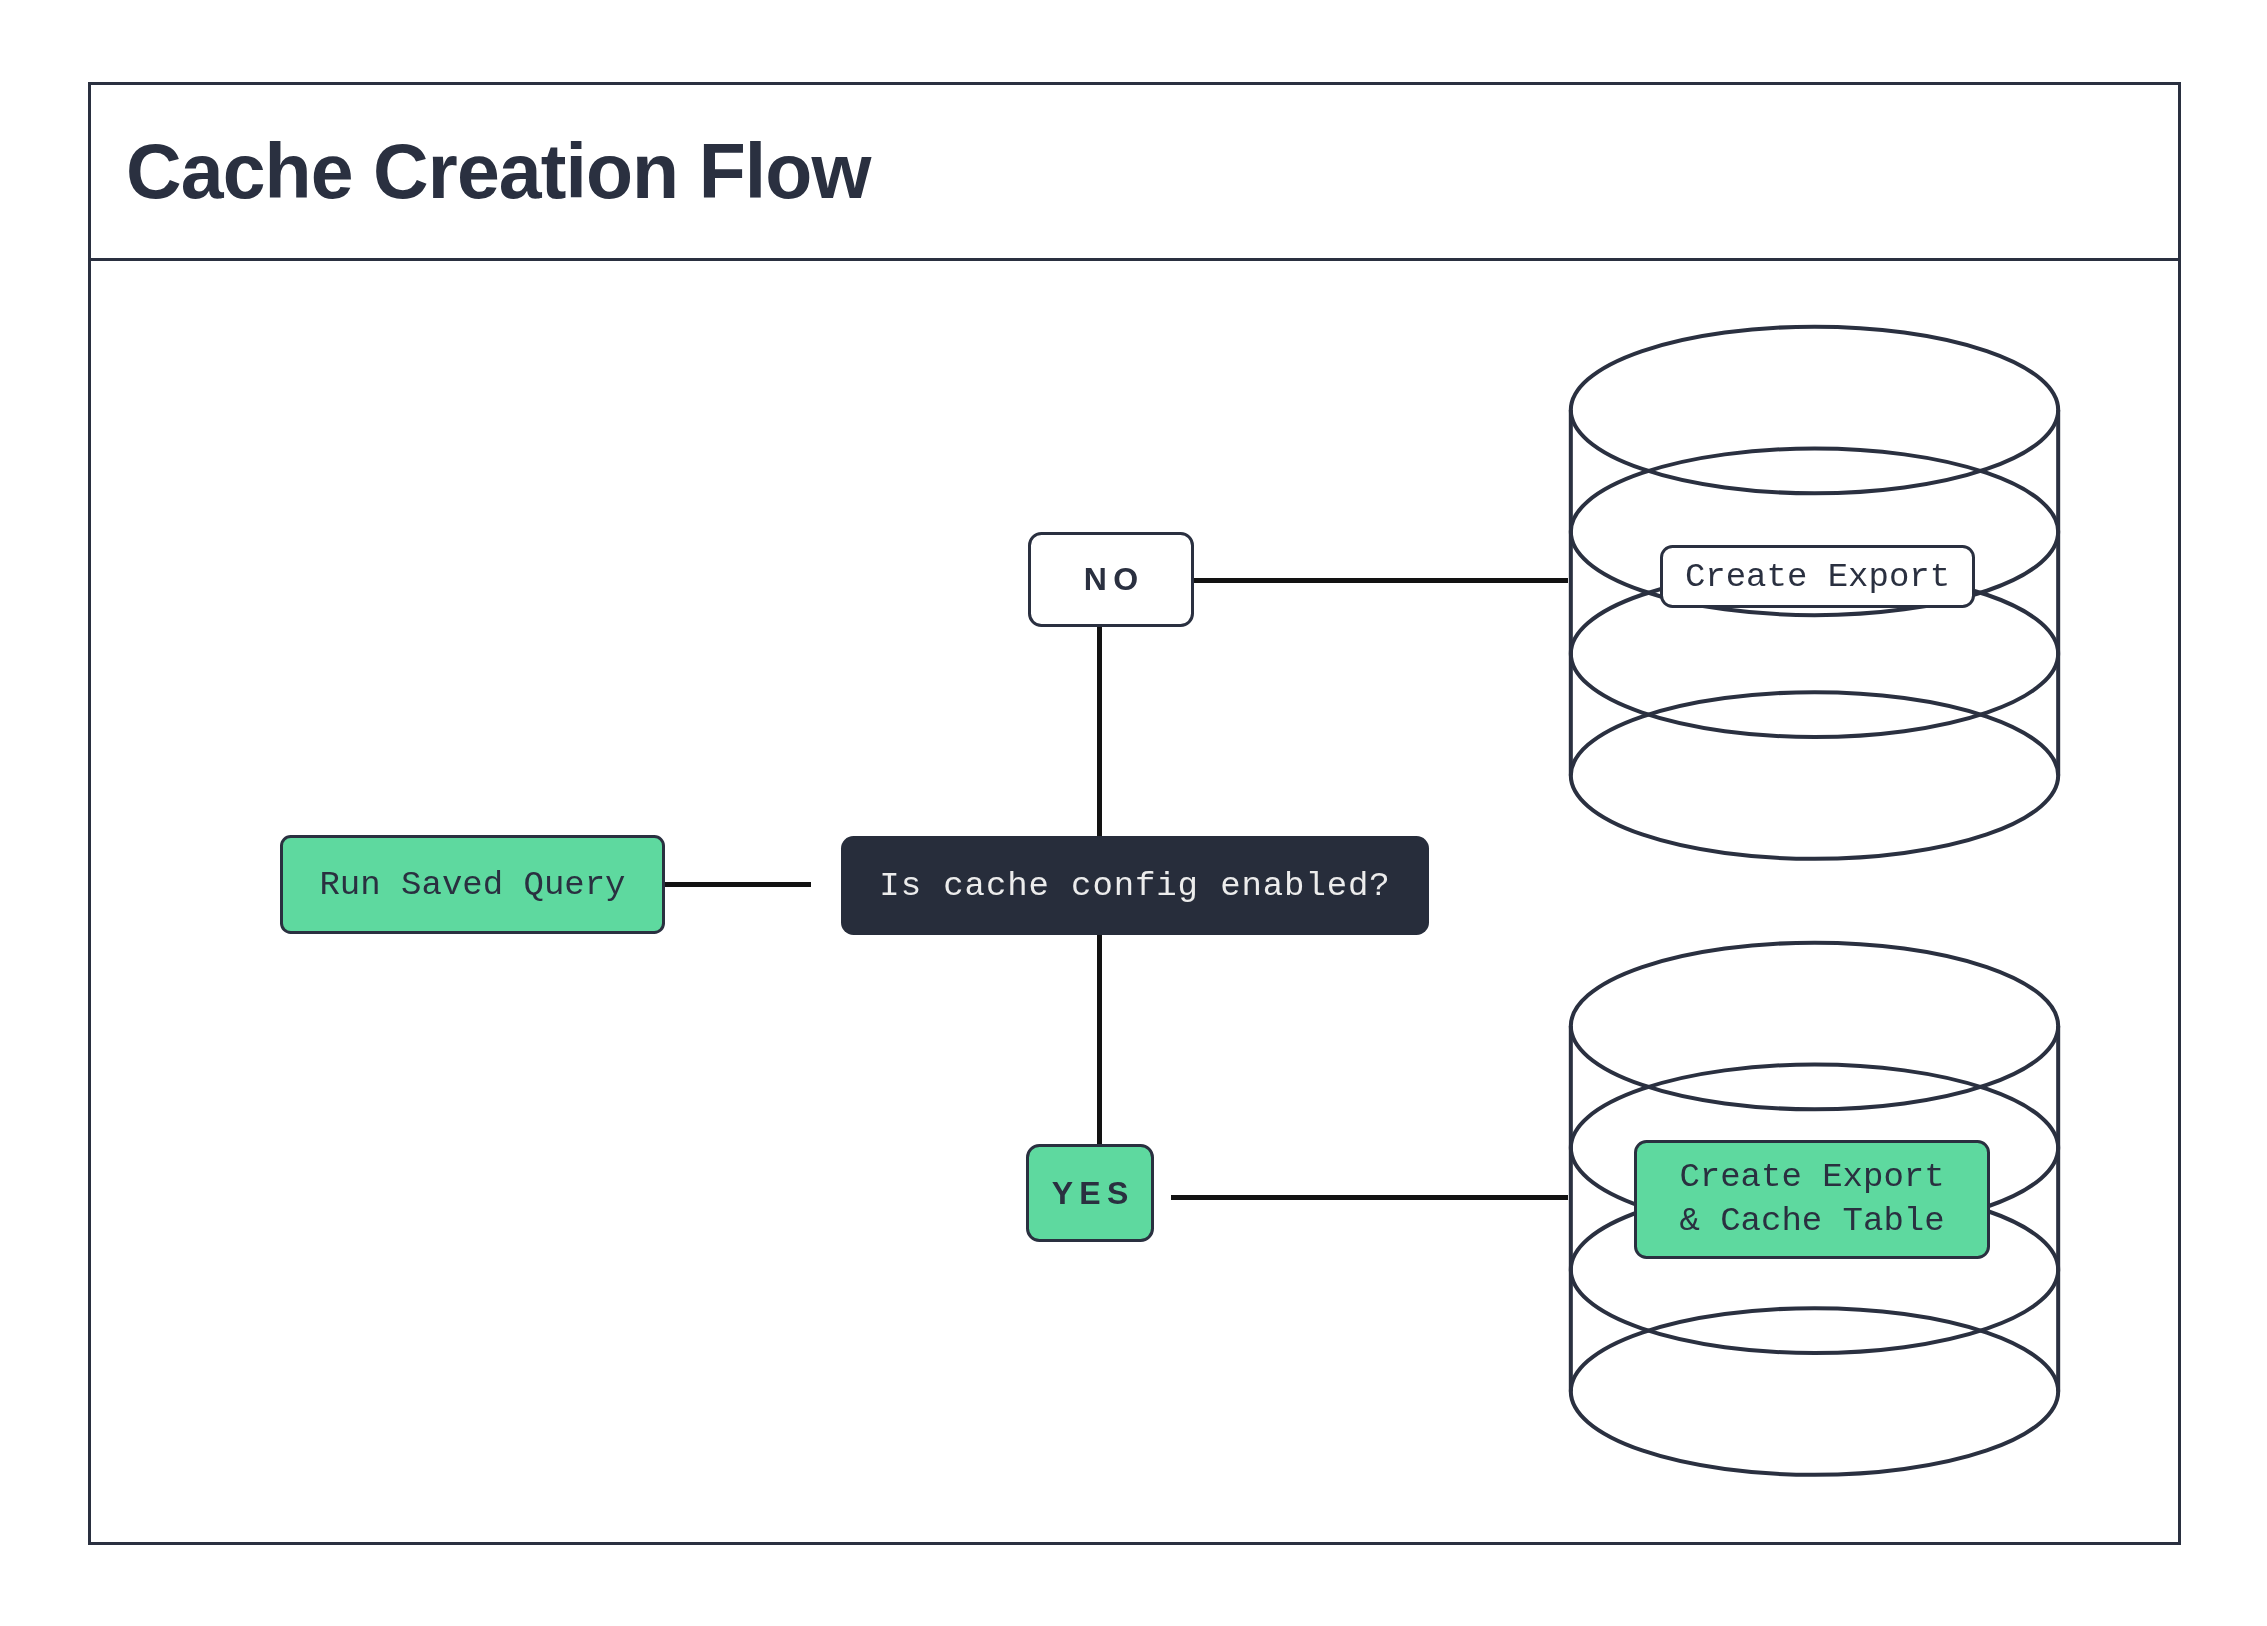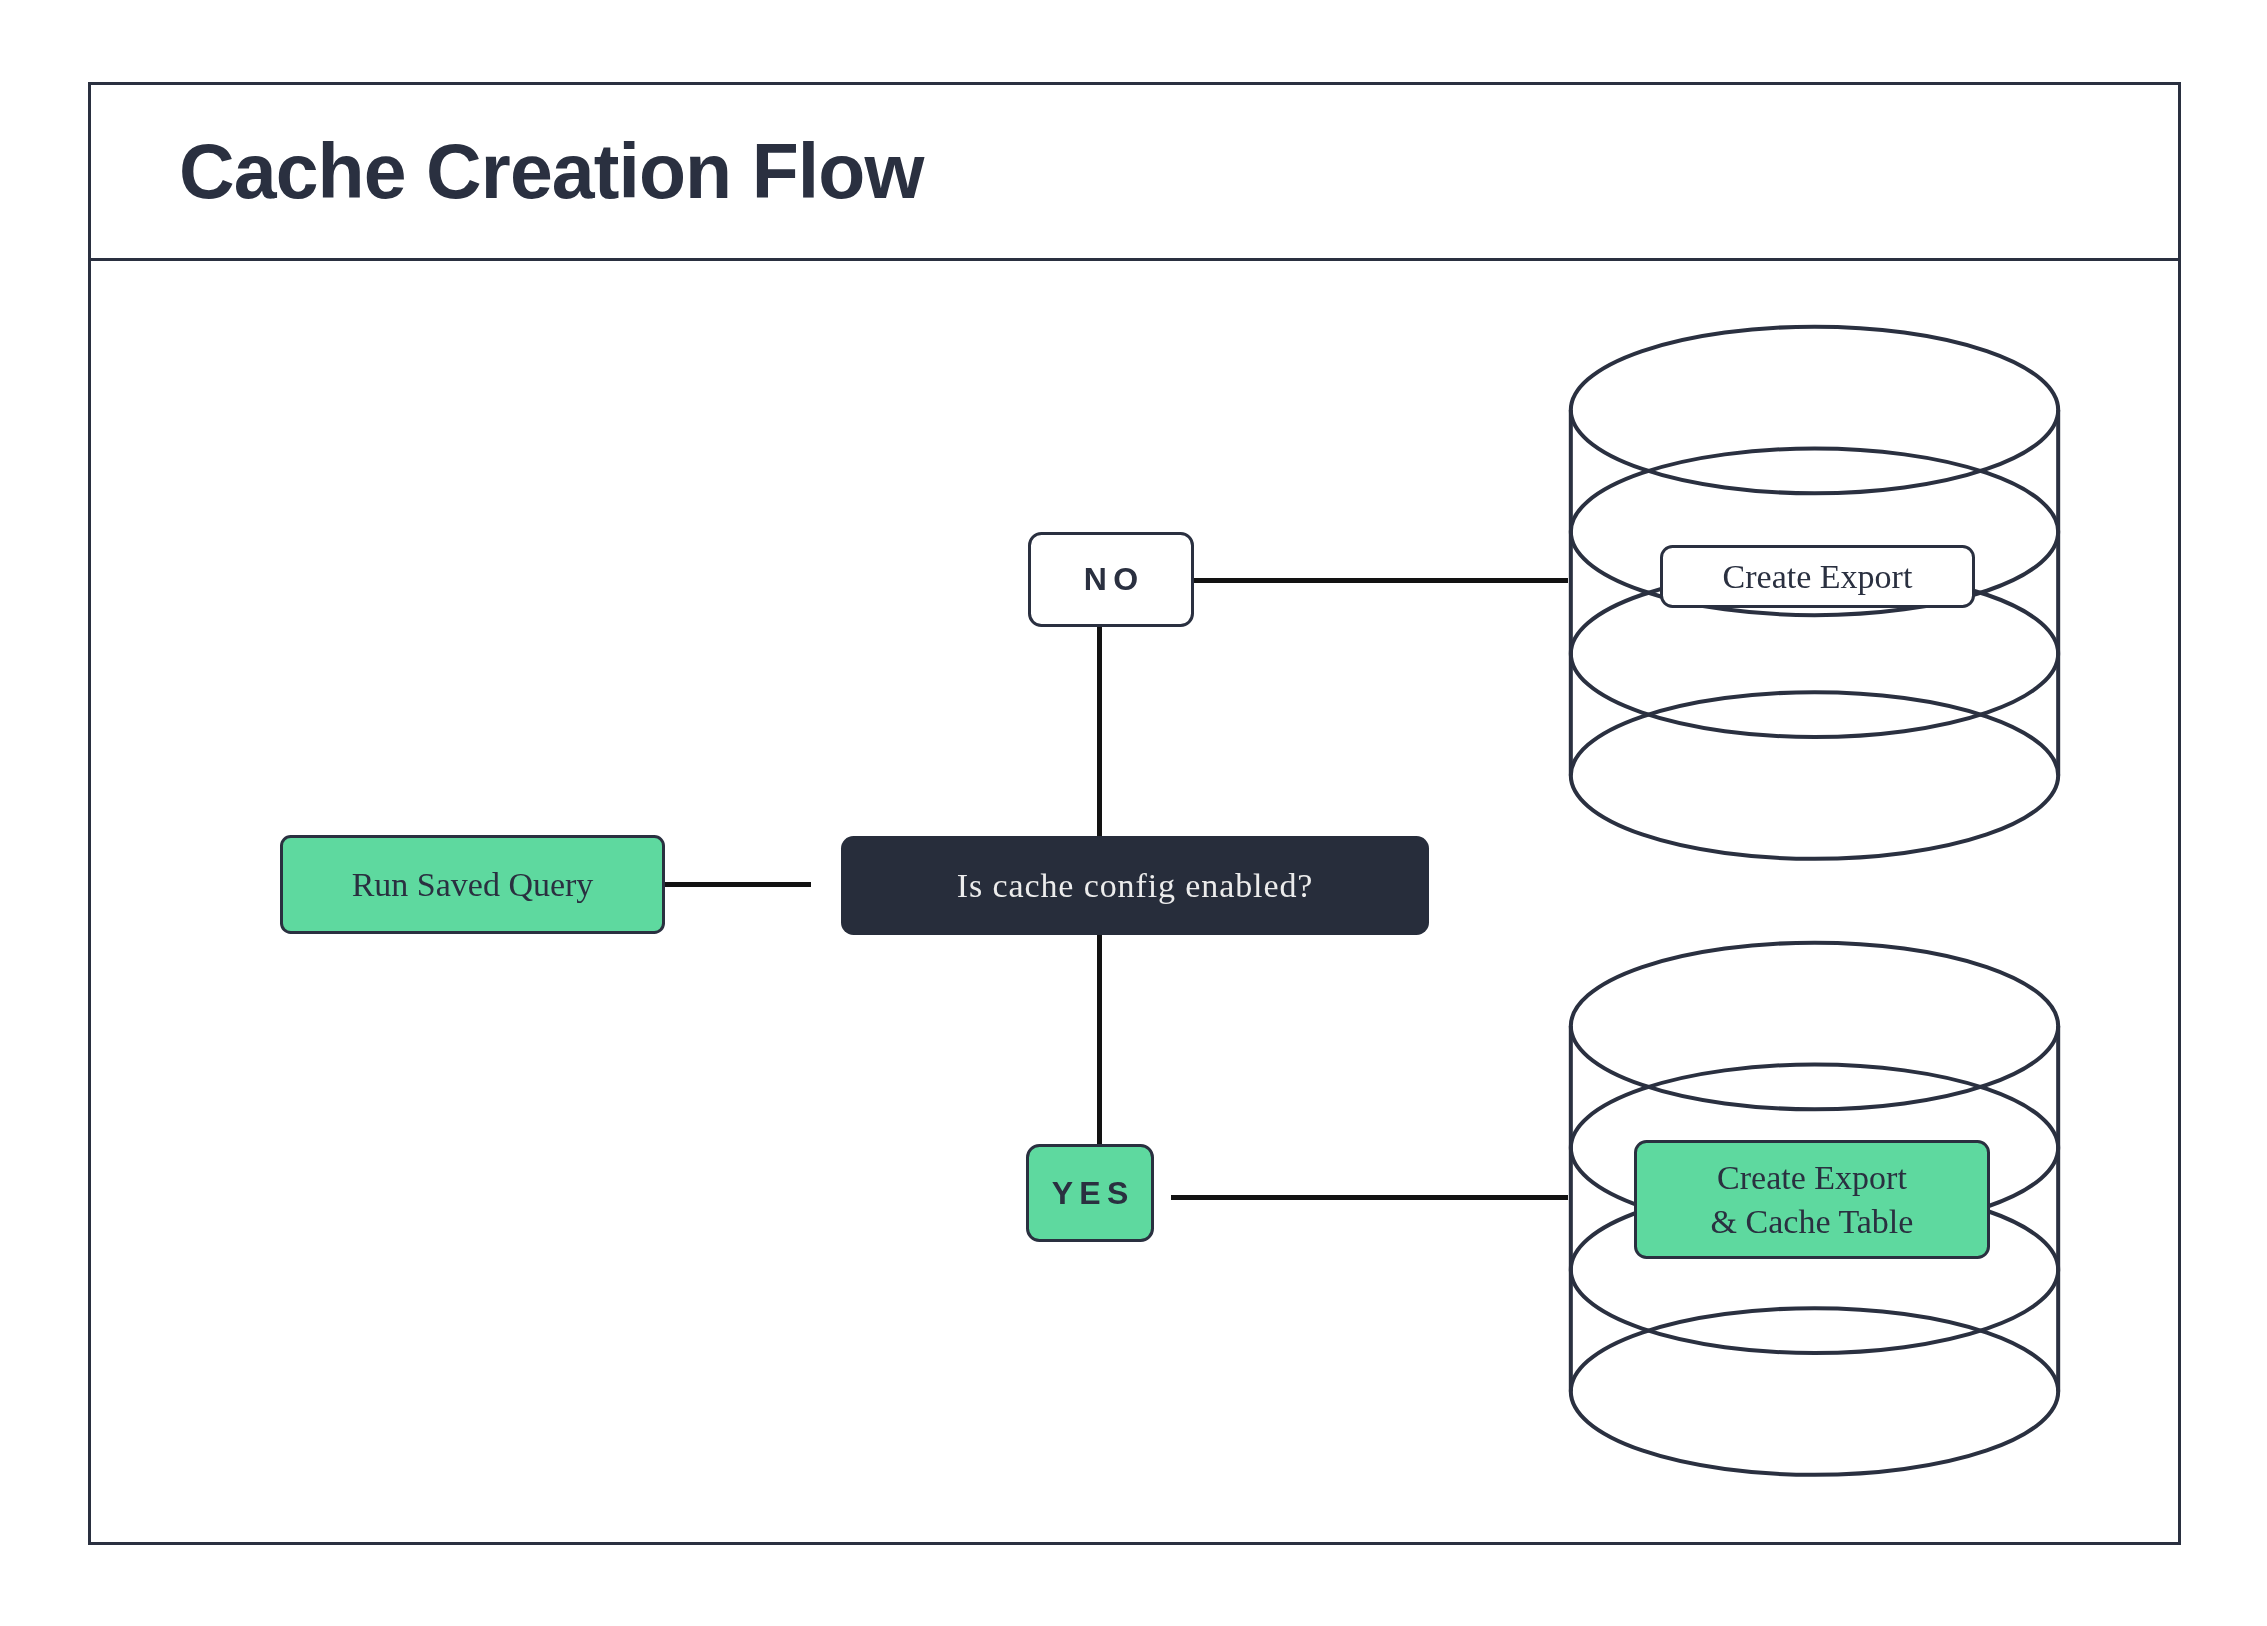--- a/index.html
+++ b/index.html
@@ -20,31 +20,31 @@
   .page{position:absolute;left:0;top:0;width:2268px;height:1626px;}
 
   
   .frame{
     position:absolute;left:88px;top:82px;width:2093px;height:1463px;
     border:3.6px solid var(--navy);background:var(--background);
   }
   .titlebar{
     position:absolute;left:0;top:0;width:100%;height:176px;
     border-bottom:3.6px solid var(--navy);
-    display:flex;align-items:center;padding-left:88px;
+    display:flex;align-items:center;padding-left:35px;
   }
   .title{
     font-size:77px;font-weight:700;color:var(--navy);letter-spacing:-0.9px;
   }
 
   
   .node{
     position:absolute;display:flex;align-items:center;justify-content:center;
     text-align:center;
-    font-family:Liberation Serif, serif;
+    font-family:Liberation Mono, monospace;
     font-size:34px;color:var(--navy);
   }
   .node-start{
     left:280px;top:835px;width:385px;height:99px;
     background:var(--green);border:3.6px solid var(--navy);border-radius:10.7px;
   }
   .node-question{
     left:841px;top:836px;width:588px;height:99px;
     background:var(--dark-fill);border-radius:12.5px;
     color:var(--light-text);letter-spacing:0.9px;

